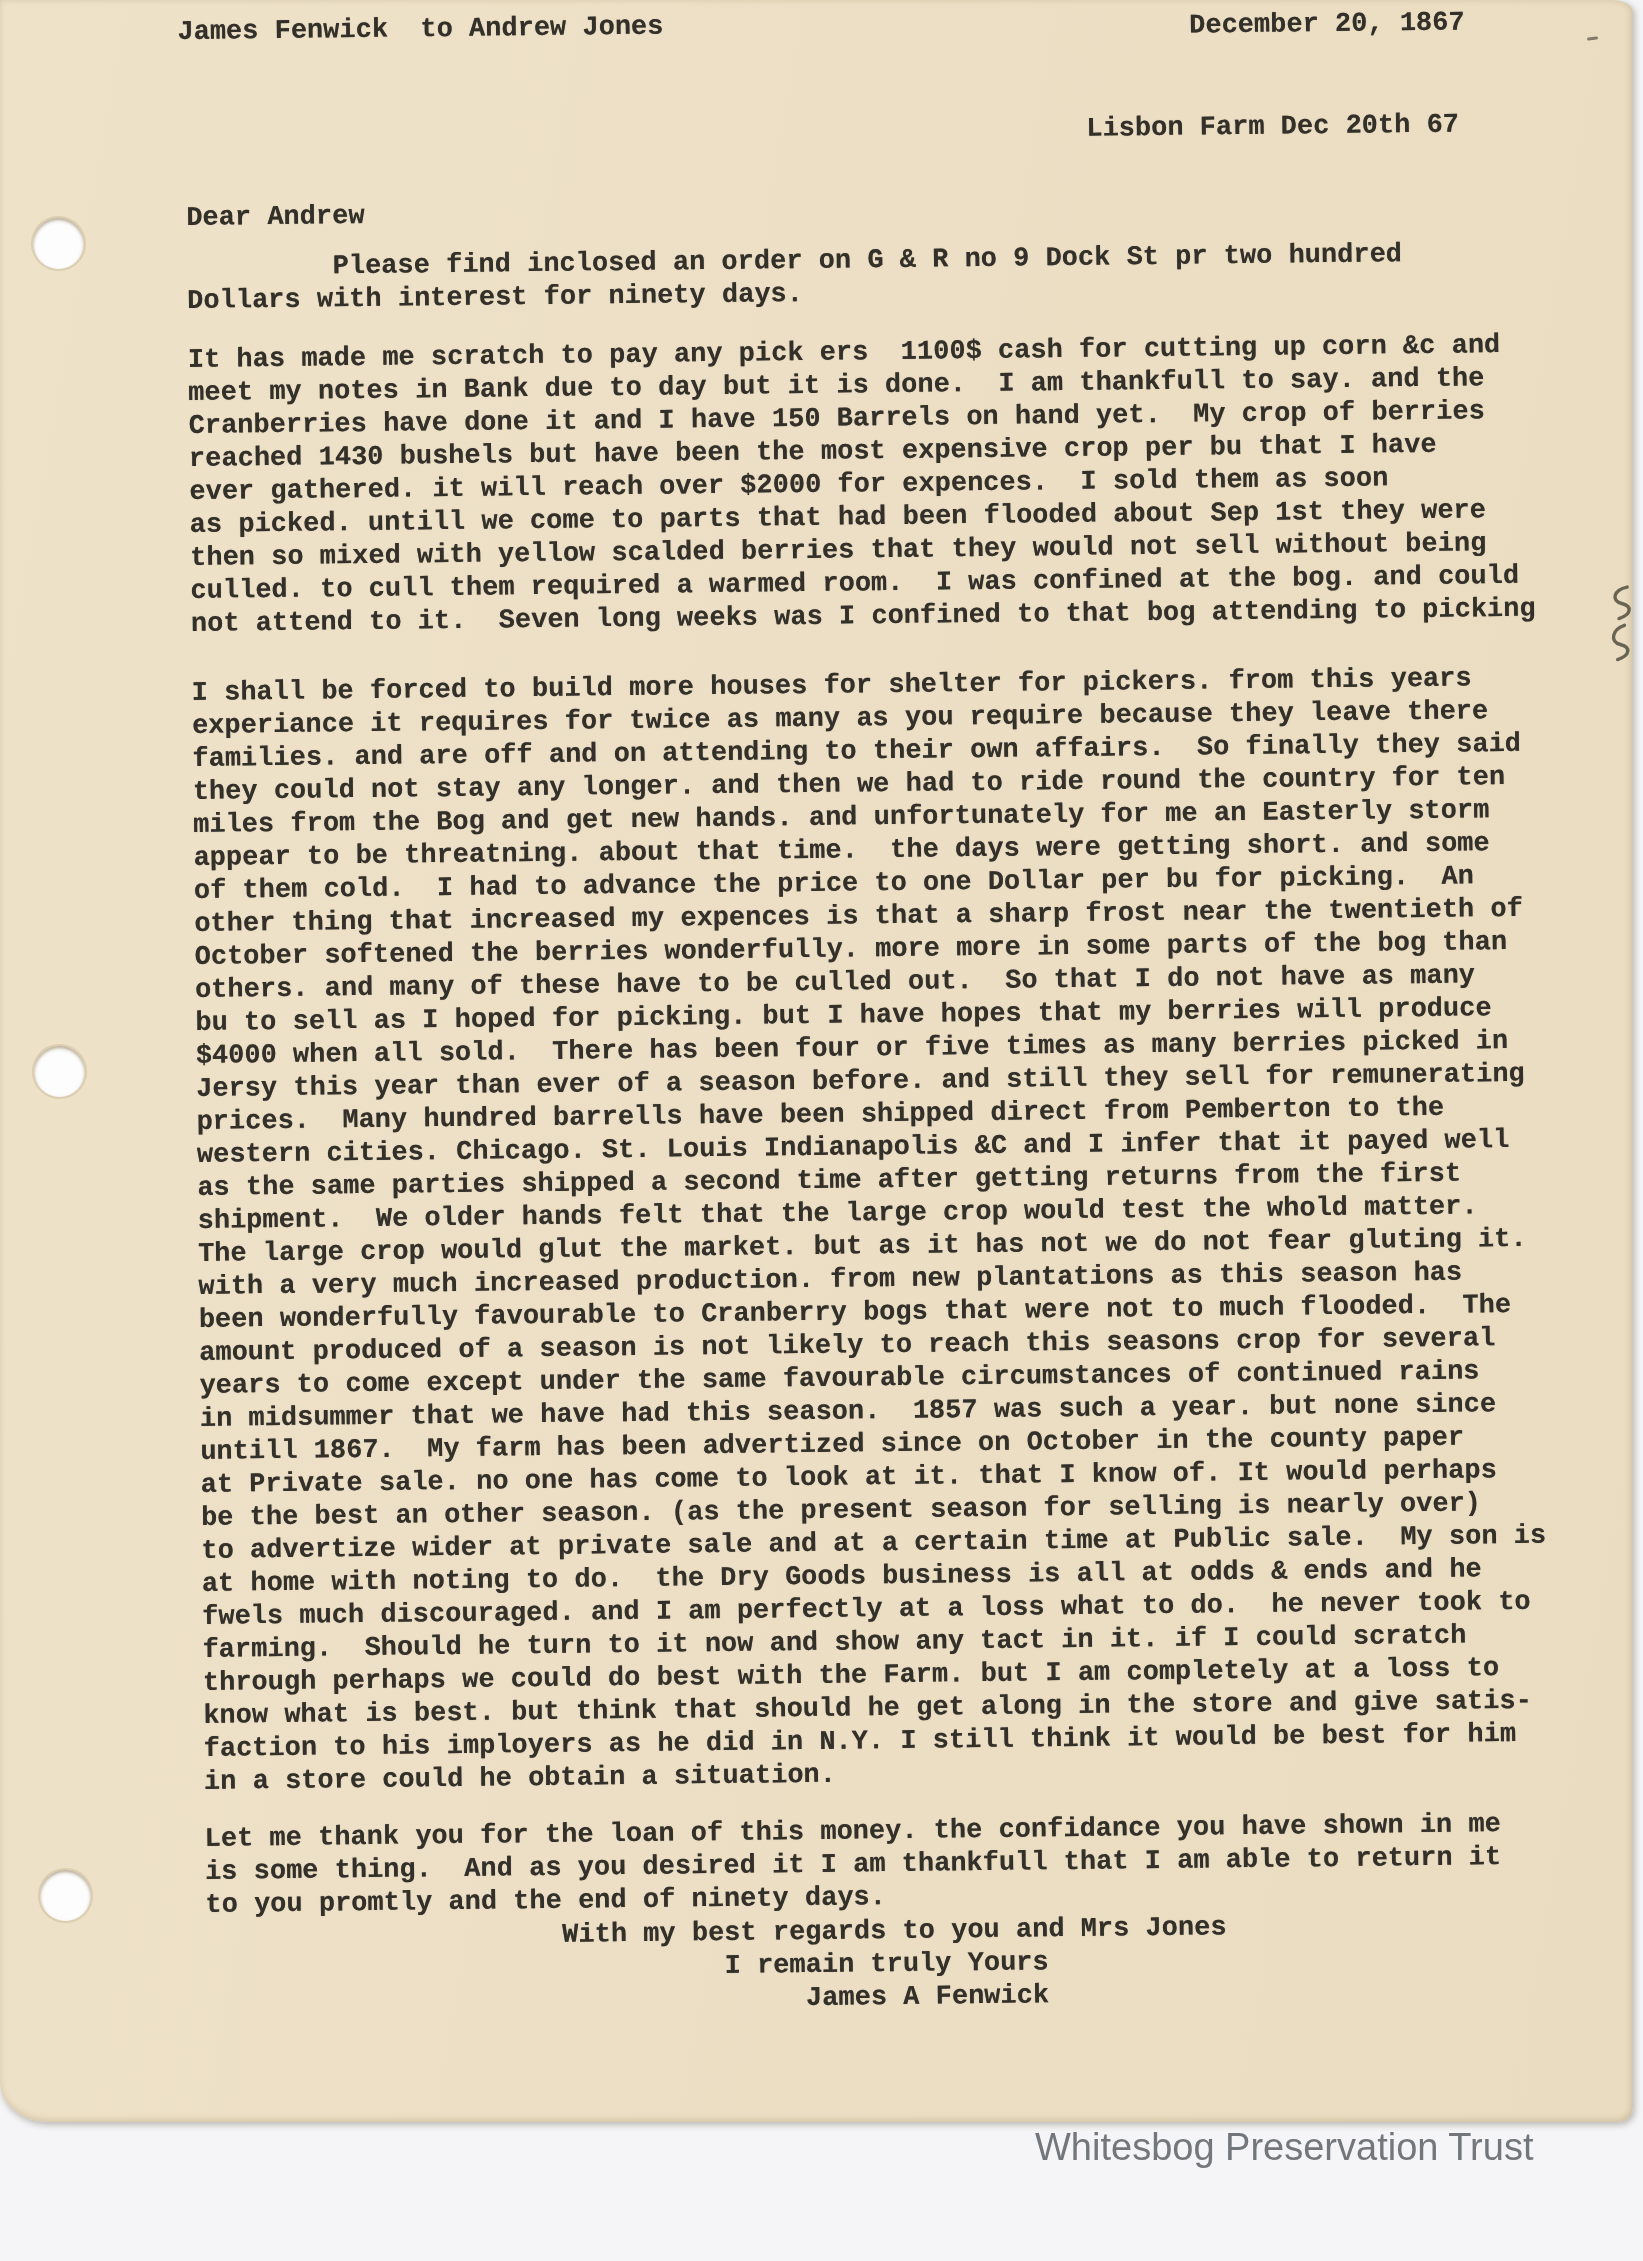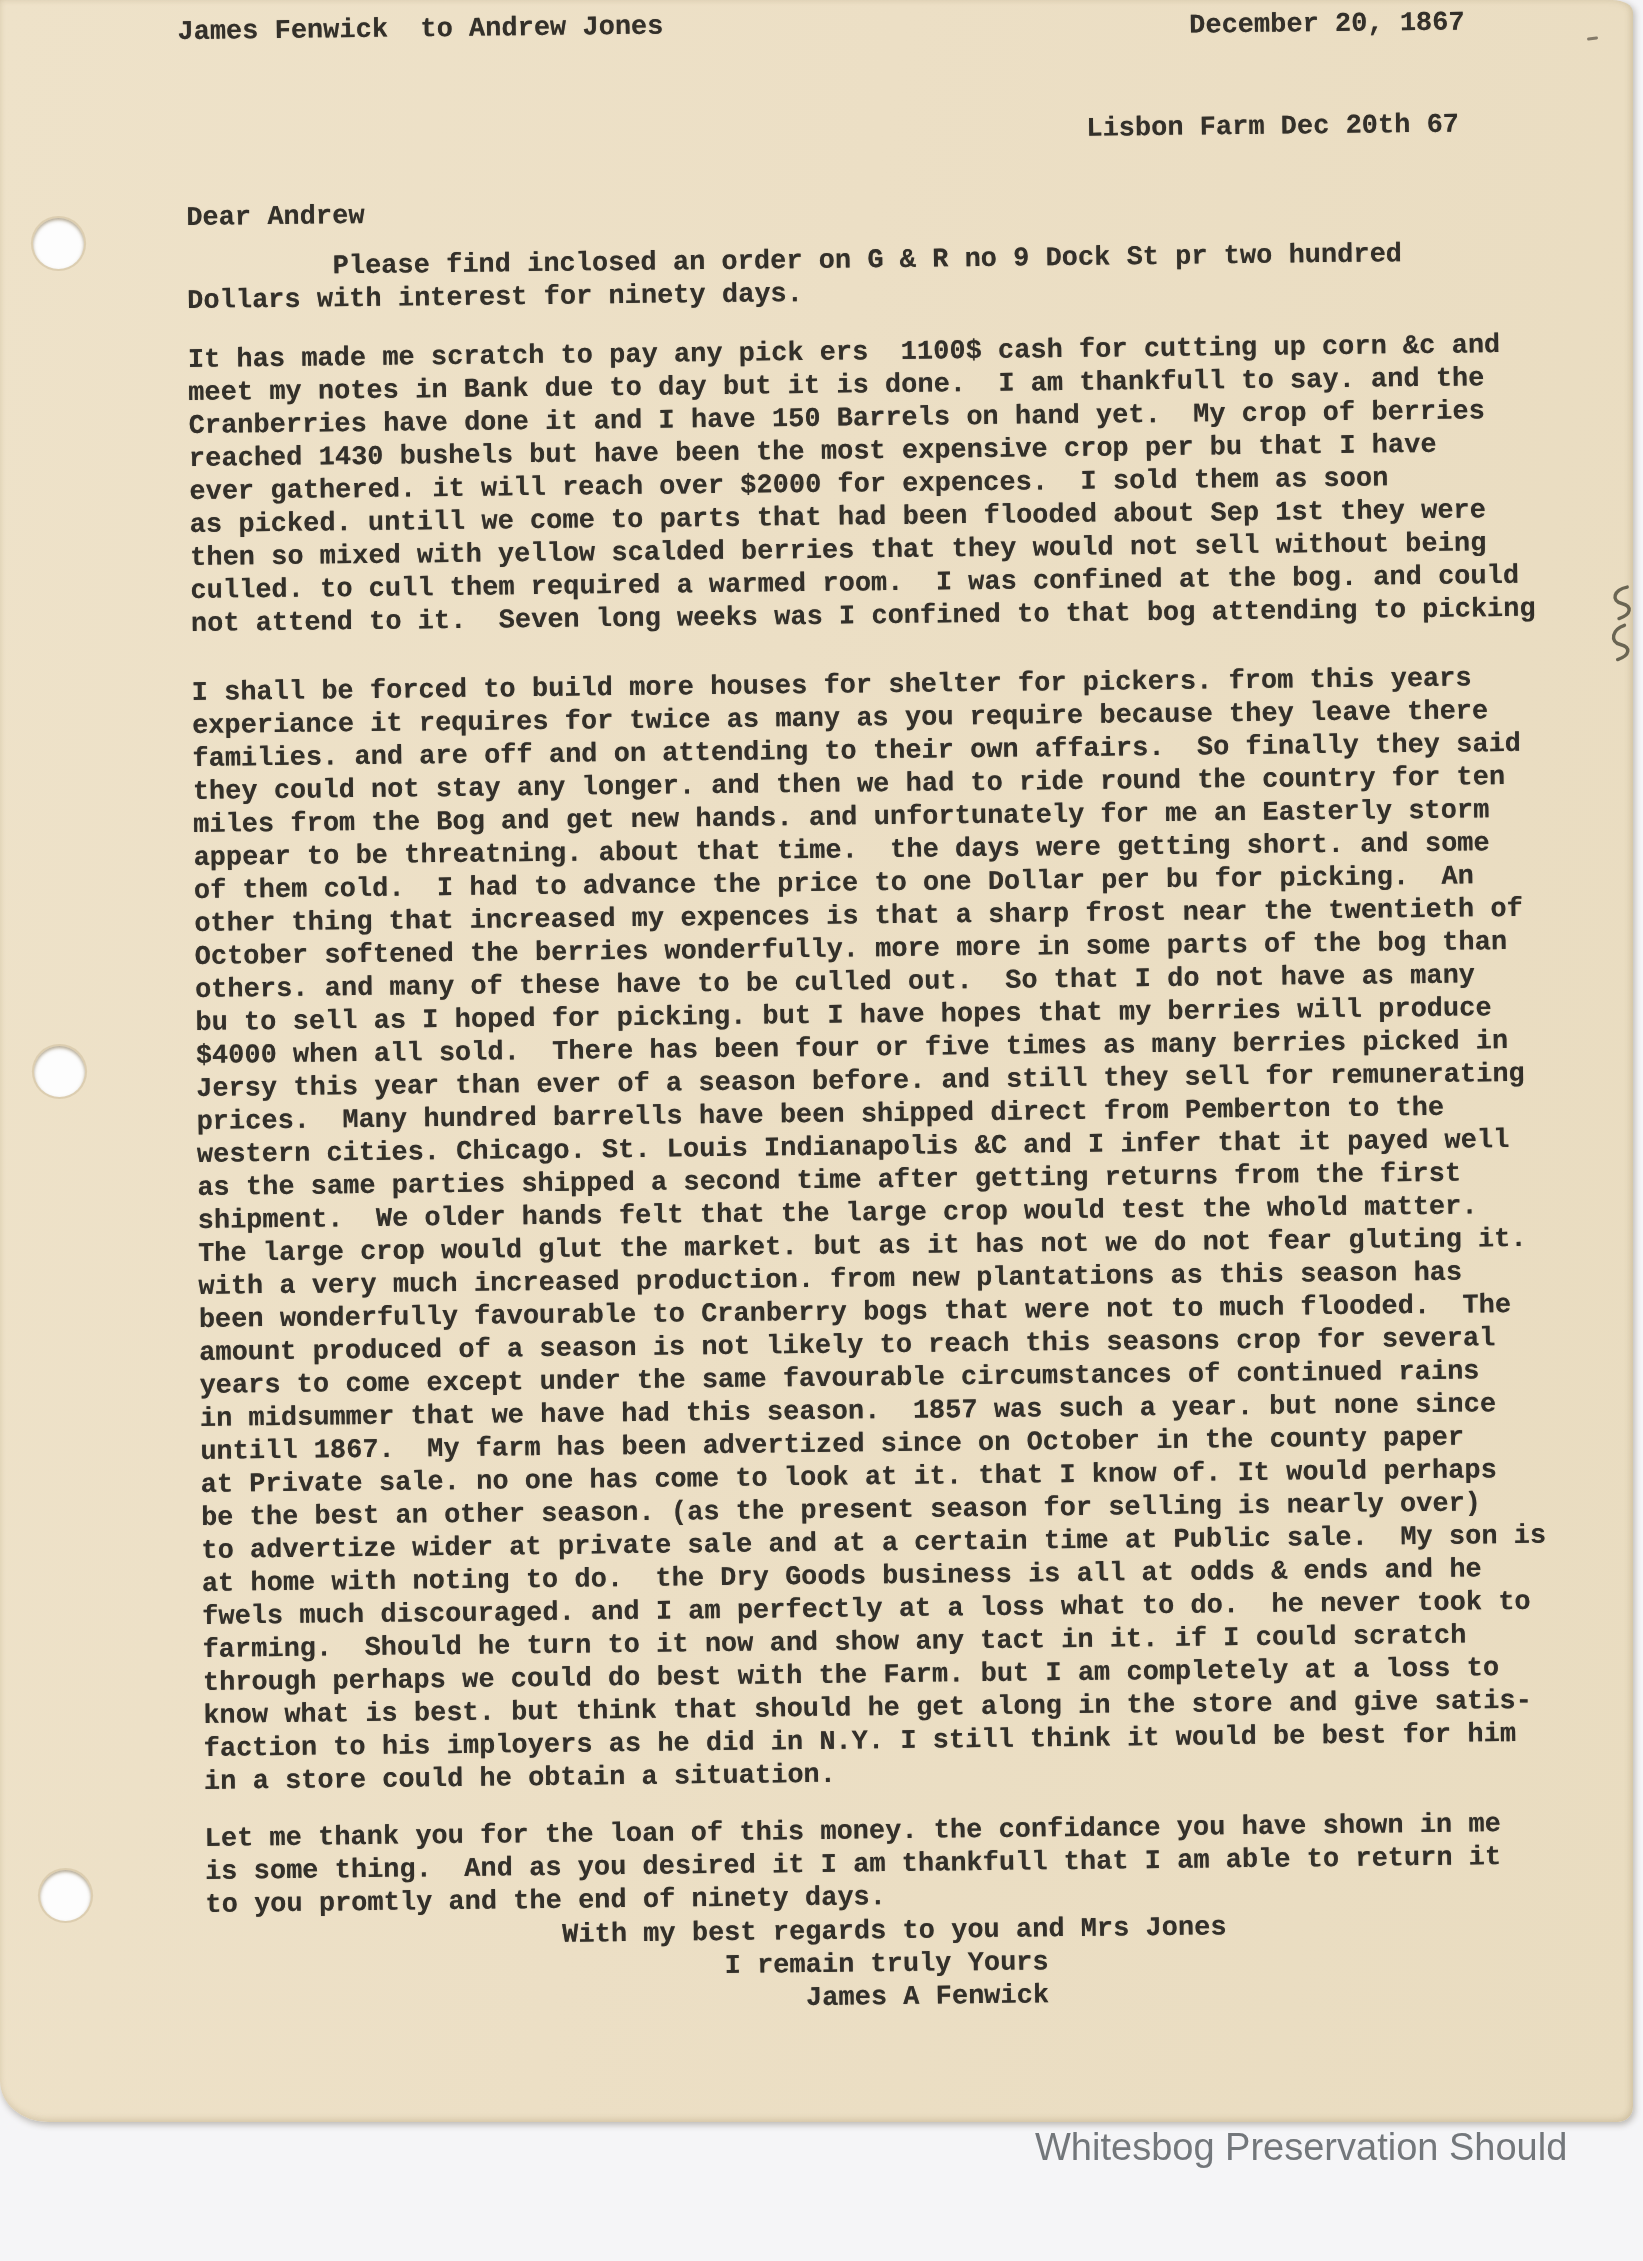--- a/index.html
+++ b/index.html
@@ -83,16 +83,16 @@
 
       <div class="block p3" style="top:662px"><div class="line">I shall be forced to build more houses for shelter for pickers. from this years</div><div class="line">experiance it requires for twice as many as you require because they leave there</div><div class="line">families. and are off and on attending to their own affairs.  So finally they said</div><div class="line">they could not stay any longer. and then we had to ride round the country for ten</div><div class="line">miles from the Bog and get new hands. and unfortunately for me an Easterly storm</div><div class="line">appear to be threatning. about that time.  the days were getting short. and some</div><div class="line">of them cold.  I had to advance the price to one Dollar per bu for picking.  An</div><div class="line">other thing that increased my expences is that a sharp frost near the twentieth of</div><div class="line">October softened the berries wonderfully. more more in some parts of the bog than</div><div class="line">others. and many of these have to be culled out.  So that I do not have as many</div><div class="line">bu to sell as I hoped for picking. but I have hopes that my berries will produce</div><div class="line">$4000 when all sold.  There has been four or five times as many berries picked in</div><div class="line">Jersy this year than ever of a season before. and still they sell for remunerating</div><div class="line">prices.  Many hundred barrells have been shipped direct from Pemberton to the</div><div class="line">western cities. Chicago. St. Louis Indianapolis &amp;C and I infer that it payed well</div><div class="line">as the same parties shipped a second time after getting returns from the first</div><div class="line">shipment.  We older hands felt that the large crop would test the whold matter.</div><div class="line">The large crop would glut the market. but as it has not we do not fear gluting it.</div><div class="line">with a very much increased production. from new plantations as this season has</div><div class="line">been wonderfully favourable to Cranberry bogs that were not to much flooded.  The</div><div class="line">amount produced of a season is not likely to reach this seasons crop for several</div><div class="line">years to come except under the same favourable circumstances of continued rains</div><div class="line">in midsummer that we have had this season.  1857 was such a year. but none since</div><div class="line">untill 1867.  My farm has been advertized since on October in the county paper</div><div class="line">at Private sale. no one has come to look at it. that I know of. It would perhaps</div><div class="line">be the best an other season. (as the present season for selling is nearly over)</div><div class="line">to advertize wider at private sale and at a certain time at Public sale.  My son is</div><div class="line">at home with noting to do.  the Dry Goods business is all at odds &amp; ends and he</div><div class="line">fwels much discouraged. and I am perfectly at a loss what to do.  he never took to</div><div class="line">farming.  Should he turn to it now and show any tact in it. if I could scratch</div><div class="line">through perhaps we could do best with the Farm. but I am completely at a loss to</div><div class="line">know what is best. but think that should he get along in the store and give satis-</div><div class="line">faction to his imployers as he did in N.Y. I still think it would be best for him</div><div class="line">in a store could he obtain a situation.</div></div>
 
       <div class="block" style="top:1808px"><div class="line">Let me thank you for the loan of this money. the confidance you have shown in me</div><div class="line">is some thing.  And as you desired it I am thankfull that I am able to return it</div><div class="line">to you promtly and the end of ninety days.</div></div>
 
       <div class="block" style="top:1908px"><div class="line">                      With my best regards to you and Mrs Jones</div><div class="line">                                I remain truly Yours</div><div class="line">                                     James A Fenwick</div></div>
 
     </div>
   </div>
 
-  <div class="watermark">Whitesbog Preservation Should</div>
+  <div class="watermark">Whitesbog Preservation Trust</div>
 
 </div>
 
 
 </body></html>

